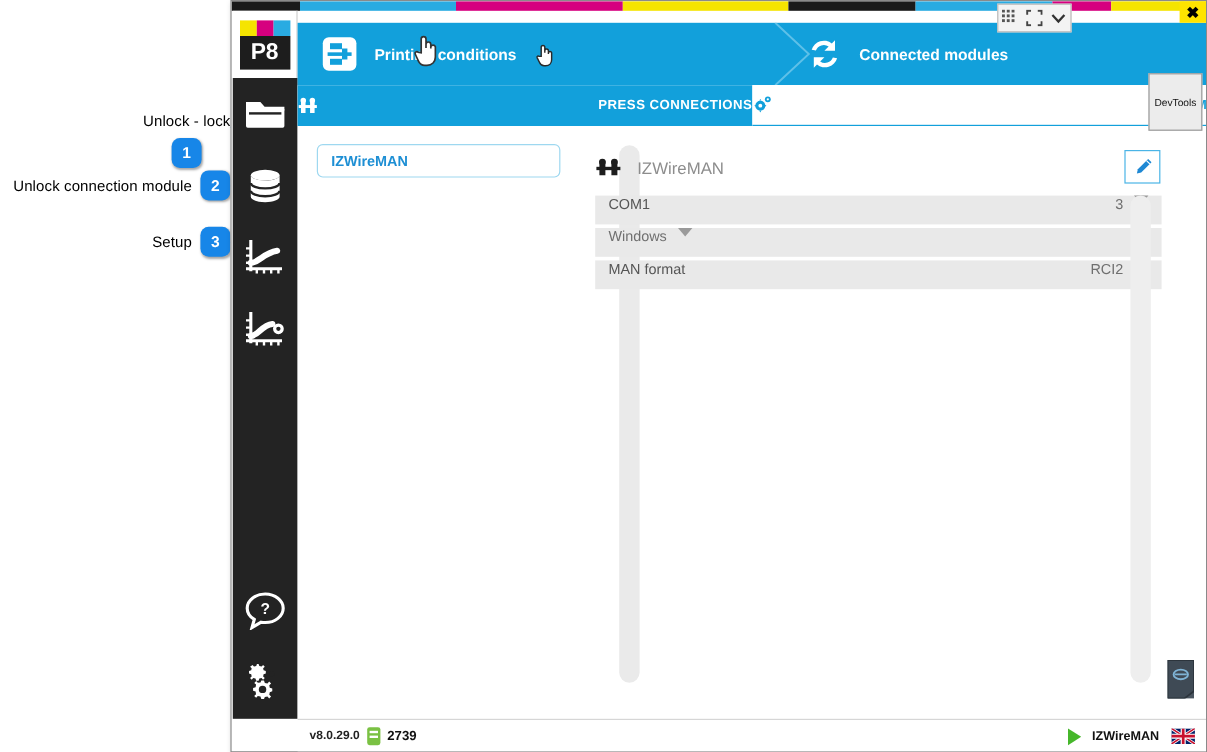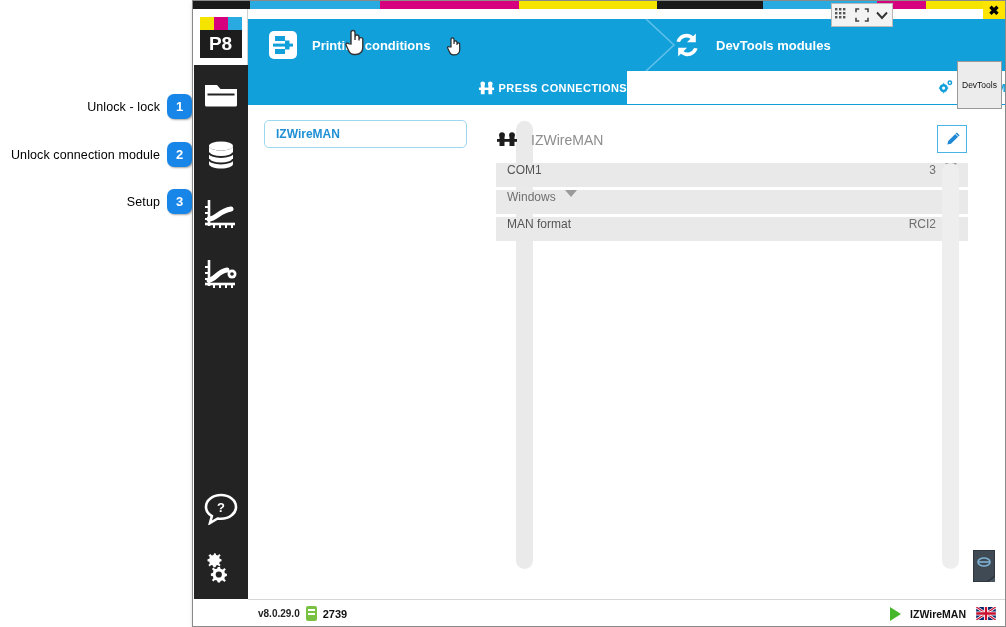--- a/index.html
+++ b/index.html
@@ -117,21 +117,21 @@
     position: absolute; left: 392px; top: 0; width: 42px; height: 52px;
   }
   .crumb-ico { width: 30px; height: 30px; flex: 0 0 auto; }
 
   
   #tabs {
     position: absolute; left: 55px; top: 70px; width: 758px; height: 34px;
     display: flex; background: #fff;
   }
   .tab {
-    flex: 1; display: flex; align-items: center; justify-content: flex-end; gap: 4px;
+    flex: 1; display: flex; align-items: center; justify-content: space-between; gap: 4px;
     font-size: 11px; font-weight: bold; letter-spacing: .4px; cursor: pointer;
   }
   .tab.active { background: #12a0db; color: #fff; }
   .tab.inactive { background: #fff; color: #12a0db; border-bottom: 1px solid #12a0db; }
   .tab-ico { width: 17px; height: 17px; }
 
   
   #content {
     position: absolute; left: 55px; top: 104px; width: 758px; height: 494px;
     background: #fff;
@@ -205,21 +205,21 @@
   }
   .flag { width: 20px; height: 13px; margin-left: 10px; }
 
   
   .cursor-hand { position: absolute; z-index: 50; pointer-events: none; }
 </style>
 </head>
 <body>
 
 <div id="annotations">
-  <div class="anno-row" style="top:94px;">
+  <div class="anno-row" style="top:94px;flex-direction:column;">
     <span class="anno-label">Unlock - lock</span>
     <span class="anno-badge">1</span>
   </div>
   <div class="anno-row" style="top:142px;">
     <span class="anno-label">Unlock connection module</span>
     <span class="anno-badge">2</span>
   </div>
   <div class="anno-row" style="top:189px;">
     <span class="anno-label">Setup</span>
     <span class="anno-badge">3</span>
@@ -359,21 +359,21 @@
     <svg id="crumb-sep" viewBox="0 0 42 52">
       <path d="M6 0l28 26L6 52" fill="none" stroke="#5ec0e8" stroke-width="1.6"></path>
     </svg>
     <div class="crumb" id="crumb-2">
       <svg class="crumb-ico" viewBox="0 0 34 34">
         <g fill="#fff">
           <path d="M5 13a12 12 0 0 1 19-6l3-3v10H17l4-4a8 8 0 0 0-12 3.6z"></path>
           <path d="M29 21a12 12 0 0 1-19 6l-3 3V20h10l-4 4a8 8 0 0 0 12-3.6z"></path>
         </g>
       </svg>
-      <span>DevTools modules</span>
+      <span>Connected modules</span>
     </div>
   </div>
 
   <div id="tabs">
     <div class="tab active">
       <svg class="tab-ico" viewBox="0 0 18 18">
         <g fill="#fff">
           <rect x="1" y="8" width="16" height="2.6"></rect>
           <path d="M3 3h4v12H3zM11 3h4v12h-4z"></path>
           <circle cx="5" cy="4" r="2.4"></circle>

